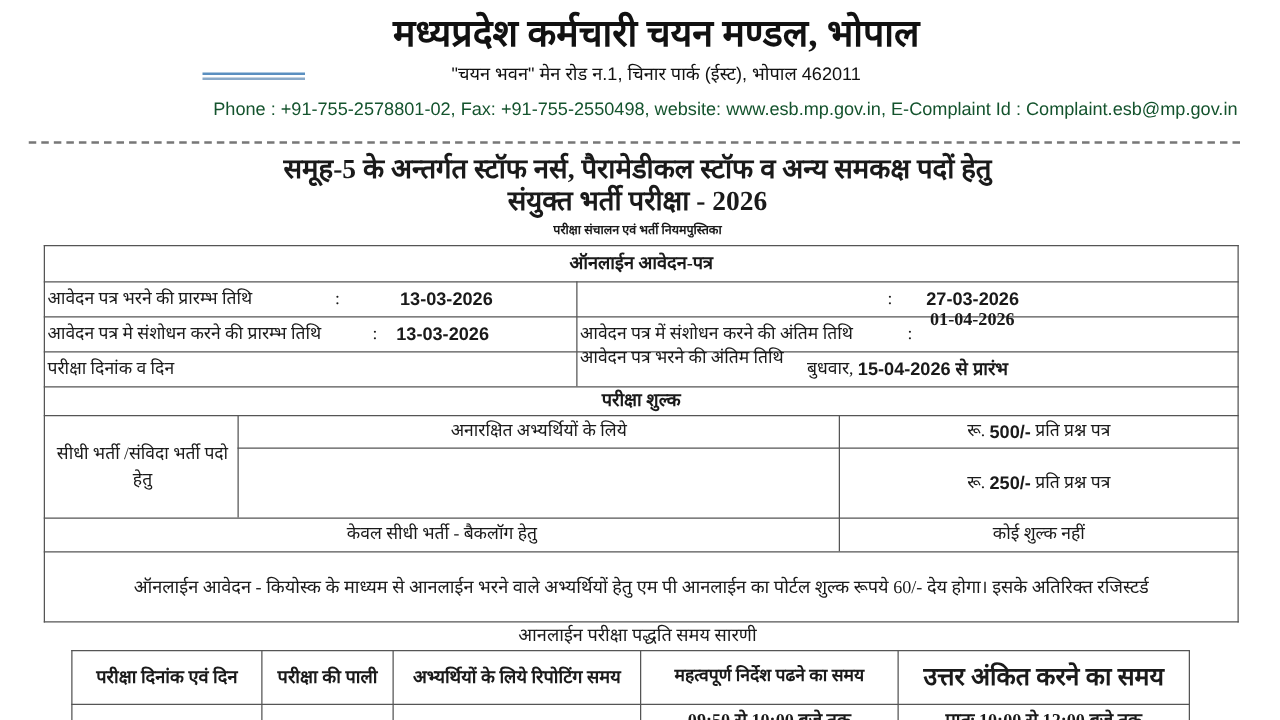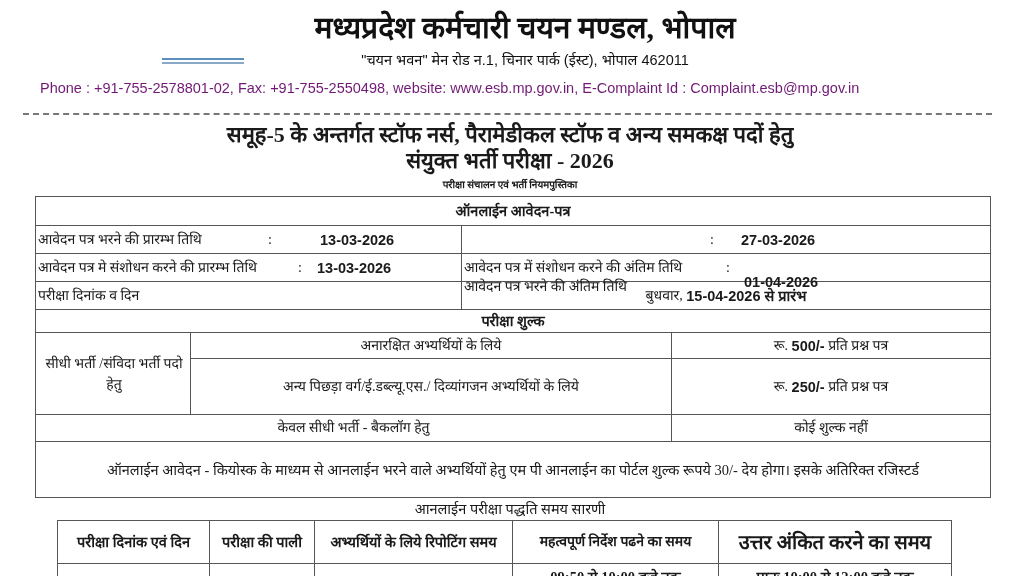--- a/index.html
+++ b/index.html
@@ -17,22 +17,22 @@
   .logo-letters .e { color:#1e8fd6; }
   .logo-letters .s { color:#e0253a; }
   .logo-letters .b { color:#1e8fd6; }
   .logo-sub { position:absolute; left:2px; top:42px; width:82px; height:2px; background:#5a8fc0; }
   .logo-sub2 { position:absolute; left:2px; top:46px; width:82px; height:2px; background:#8aa9c8; }
 
   .org-title { left:290px; top:8px; width:470px; text-align:center;
     font-size:30px; font-weight:bold; line-height:40px; color:#111; }
   .org-address { left:290px; top:50px; width:470px; text-align:center;
     font-family:"Liberation Sans","DejaVu Sans",sans-serif; font-size:14.5px; line-height:20px; color:#111; }
-  .contact-line { left:40px; top:78px; width:950px; text-align:left;
-    font-family:"Liberation Sans","DejaVu Sans",sans-serif; font-size:14.5px; line-height:20px; color:#701a75; }
+  .contact-line { left:40px; top:78px; width:950px; text-align:right;
+    font-family:"Liberation Sans","DejaVu Sans",sans-serif; font-size:14.5px; line-height:20px; color:#14532d; }
   .dash-sep { left:23px; top:113px; width:969px; height:0; border-top:2px dashed #777; }
 
   .doc-title { left:100px; top:121px; width:820px; text-align:center;
     font-size:22px; font-weight:bold; line-height:27px; }
   .doc-subtitle { left:100px; top:147px; width:820px; text-align:center;
     font-size:22px; font-weight:bold; line-height:27px; }
   .doc-caption { left:100px; top:175px; width:820px; text-align:center;
     font-size:10px; font-weight:bold; line-height:20px; }
 
   
@@ -88,48 +88,47 @@
   <div class="cell num" style="left:320px; top:226px; width:120px; height:27px;">13-03-2026</div>
   <div class="cell" style="left:464px; top:226px; width:240px; height:27px;margin-top:47px;">आवेदन पत्र भरने की अंतिम तिथि</div>
   <div class="cell" style="left:710px; top:226px; width:20px; height:27px;">:</div>
   <div class="cell num" style="left:741px; top:226px; width:120px; height:27px;">27-03-2026</div>
 
   <div class="cell" style="left:38px; top:254px; width:262px; height:27px;">आवेदन पत्र मे संशोधन करने की प्रारम्भ तिथि</div>
   <div class="cell" style="left:298px; top:254px; width:14px; height:27px;">:</div>
   <div class="cell num" style="left:317px; top:254px; width:120px; height:27px;">13-03-2026</div>
   <div class="cell" style="left:464px; top:254px; width:265px; height:27px;">आवेदन पत्र में संशोधन करने की अंतिम तिथि</div>
   <div class="cell" style="left:726px; top:254px; width:14px; height:27px;">:</div>
-  <div class="cell num" style="left:744px; top:268px; width:120px; height:27px;">01-04-2026</div>
+  <div class="cell num" style="left:744px; top:242px; width:120px; height:27px;font-family:Liberation Serif, serif;">01-04-2026</div>
 
   <div class="cell" style="left:38px; top:282px; width:300px; height:27px;">परीक्षा दिनांक व दिन</div>
   <div class="cell c-center" style="left:462px; top:282px; width:528px; height:27px;">
     <span>बुधवार,</span>&nbsp;<span class="num">15-04-2026 से प्रारंभ</span>
   </div>
 
   <div class="cell c-center sec-head" style="left:36px; top:310px; width:954px; height:22px;">परीक्षा शुल्क</div>
 
   <div class="cell c-center" style="left:40px; top:333px; width:148px; height:81px; line-height:21px;">सीधी भर्ती /संविदा भर्ती पदो हेतु</div>
 
   <div class="cell c-center" style="left:191px; top:333px; width:480px; height:25px;">अनारक्षित अभ्यर्थियों के लिये</div>
   <div class="cell c-center" style="left:672px; top:333px; width:318px; height:25px;">
     <span>रू.</span>&nbsp;<span class="num">500/-</span>&nbsp;<span>प्रति प्रश्न पत्र</span>
   </div>
 
   <div class="cell c-center" style="left:191px; top:359px; width:480px; height:55px; flex-direction:column; line-height:27px;">
-    <span>अन्य पिछड़ा वर्ग/ई.डब्ल्यू.एस./ दिव्यांगजन अभ्यर्थियों के लिये</span>
   </div>
   <div class="cell c-center" style="left:672px; top:359px; width:318px; height:55px;">
     <span>रू.</span>&nbsp;<span class="num">250/-</span>&nbsp;<span>प्रति प्रश्न पत्र</span>
   </div>
 
   <div class="cell c-center" style="left:36px; top:415px; width:635px; height:26px;">केवल सीधी भर्ती - बैकलॉग हेतु</div>
   <div class="cell c-center" style="left:672px; top:415px; width:318px; height:26px;">कोई शुल्क नहीं</div>
 
   <div class="cell c-center para" style="left:38px; top:443px; width:950px; height:53px; flex-direction:column;">
-    <span>ऑनलाईन आवेदन - कियोस्क के माध्यम से आनलाईन भरने वाले अभ्यर्थियों हेतु एम पी आनलाईन का पोर्टल शुल्क रूपये 30/- देय होगा। इसके अतिरिक्त रजिस्टर्ड</span>
+    <span>ऑनलाईन आवेदन - कियोस्क के माध्यम से आनलाईन भरने वाले अभ्यर्थियों हेतु एम पी आनलाईन का पोर्टल शुल्क रूपये 60/- देय होगा। इसके अतिरिक्त रजिस्टर्ड</span>
   </div>
 </div>
 
 <div class="cell c-center" style="left:300px; top:499px; width:420px; height:20px; font-size:14.5px;">आनलाईन परीक्षा पद्धति समय सारणी</div>
 
 <div>
   <div class="hl" style="left:57px; top:520px; width:895px;"></div>
   <div class="hl" style="left:57px; top:563px; width:895px;"></div>
   <div class="vl" style="left:57px; top:520px; height:60px;"></div>
   <div class="vl" style="left:209px; top:520px; height:60px;"></div>

